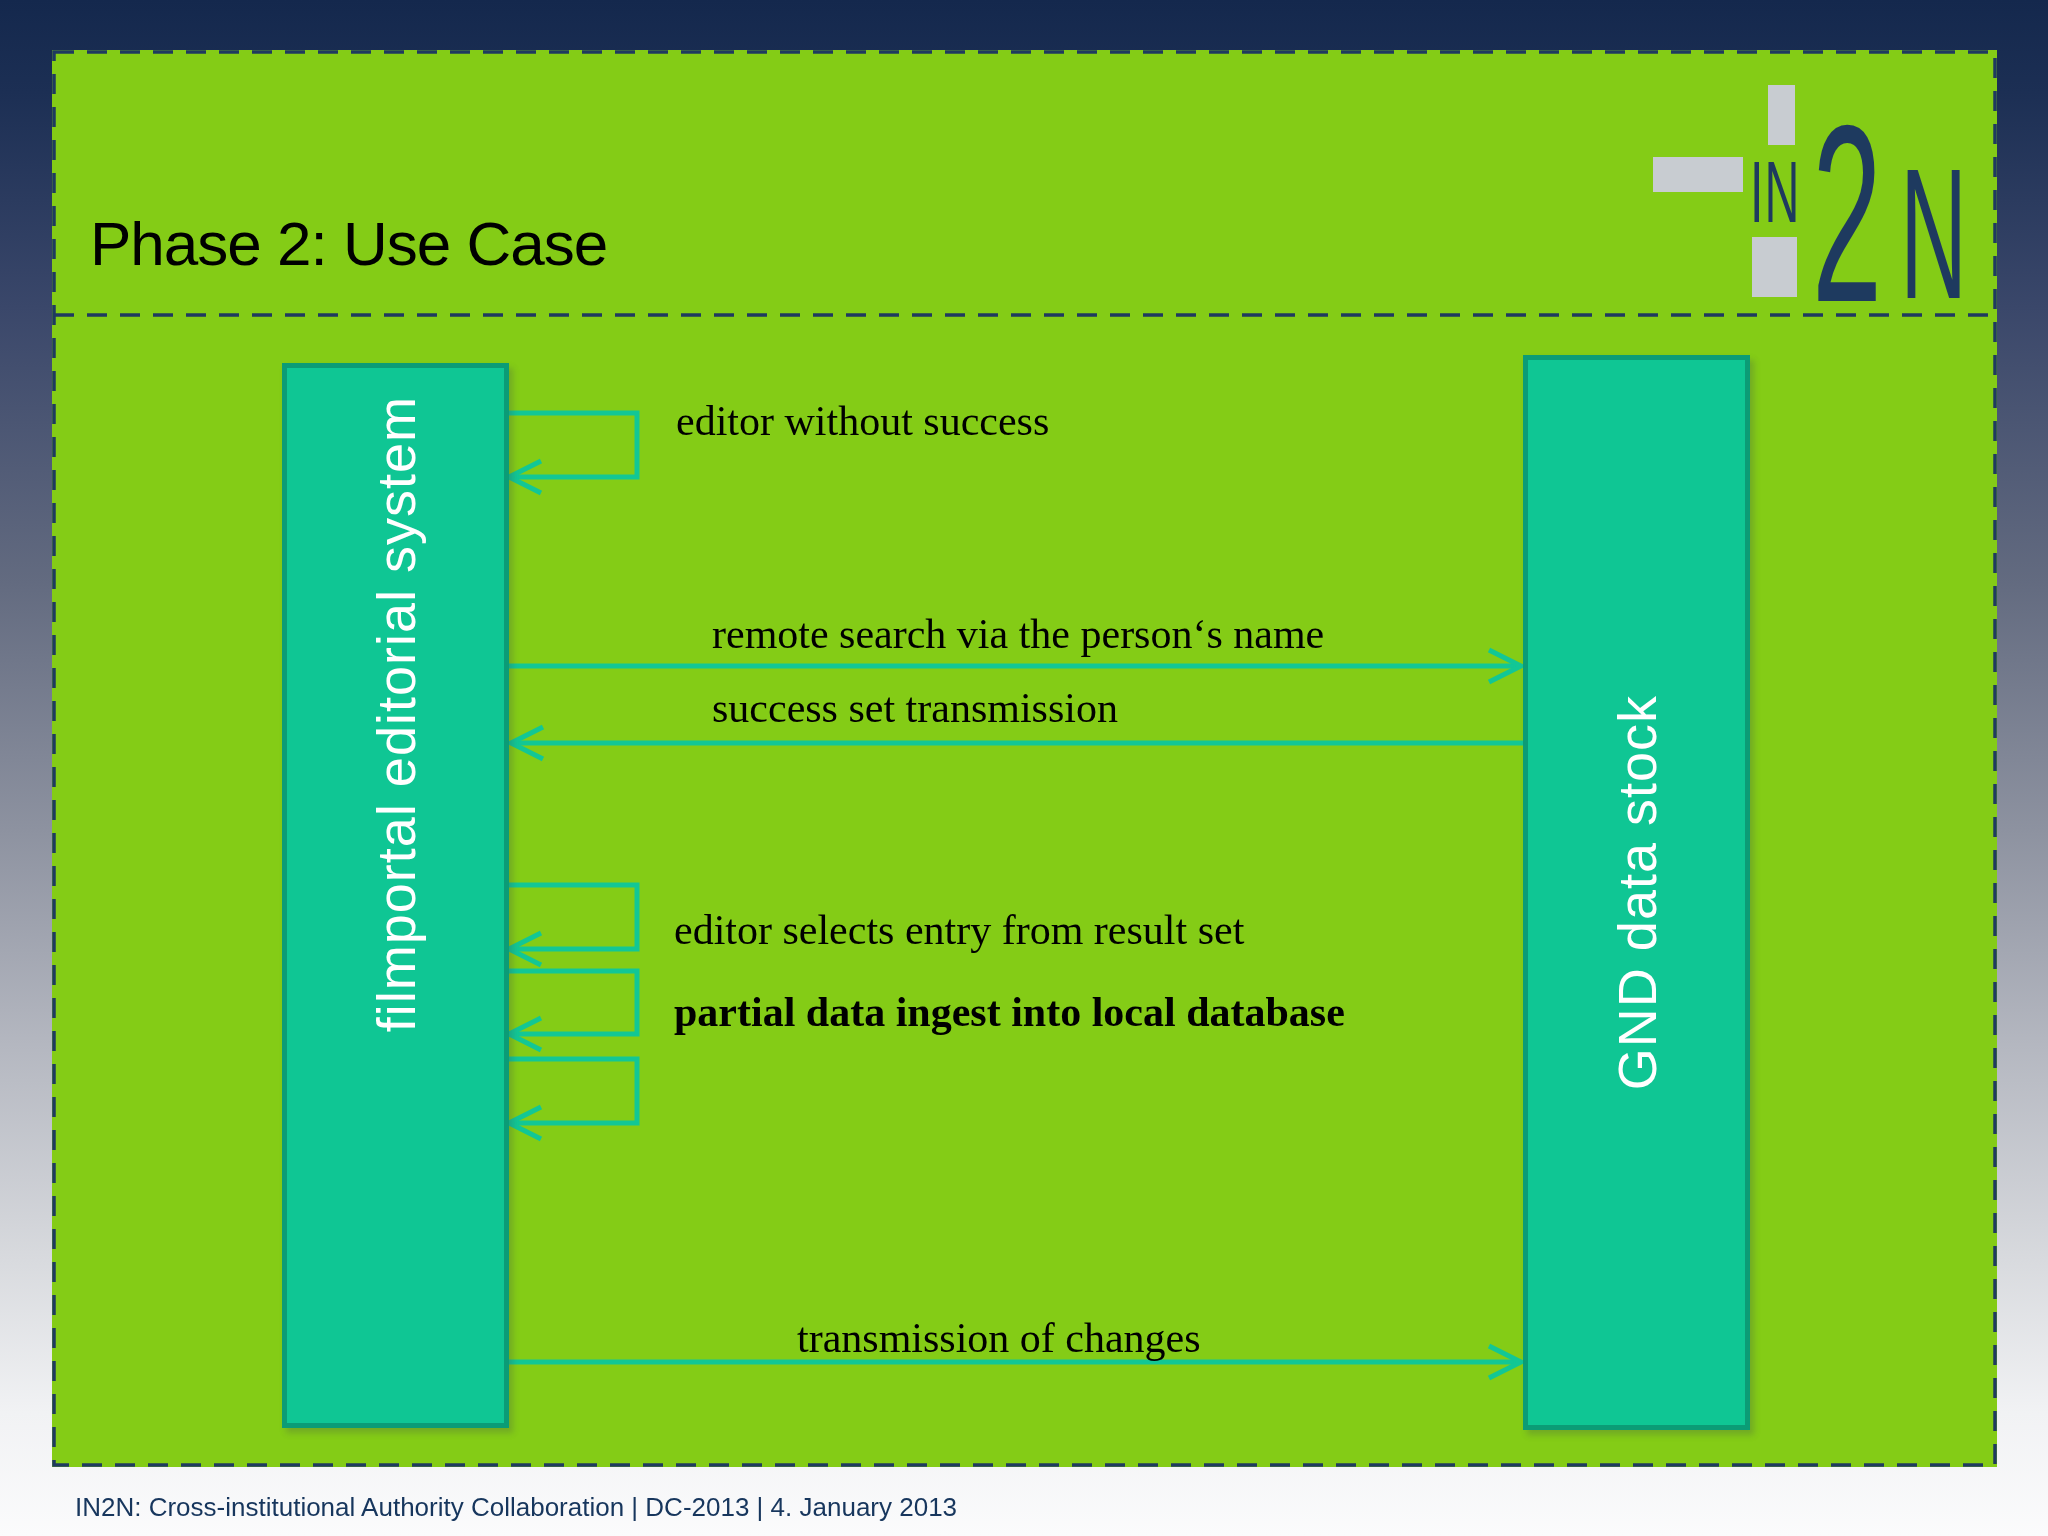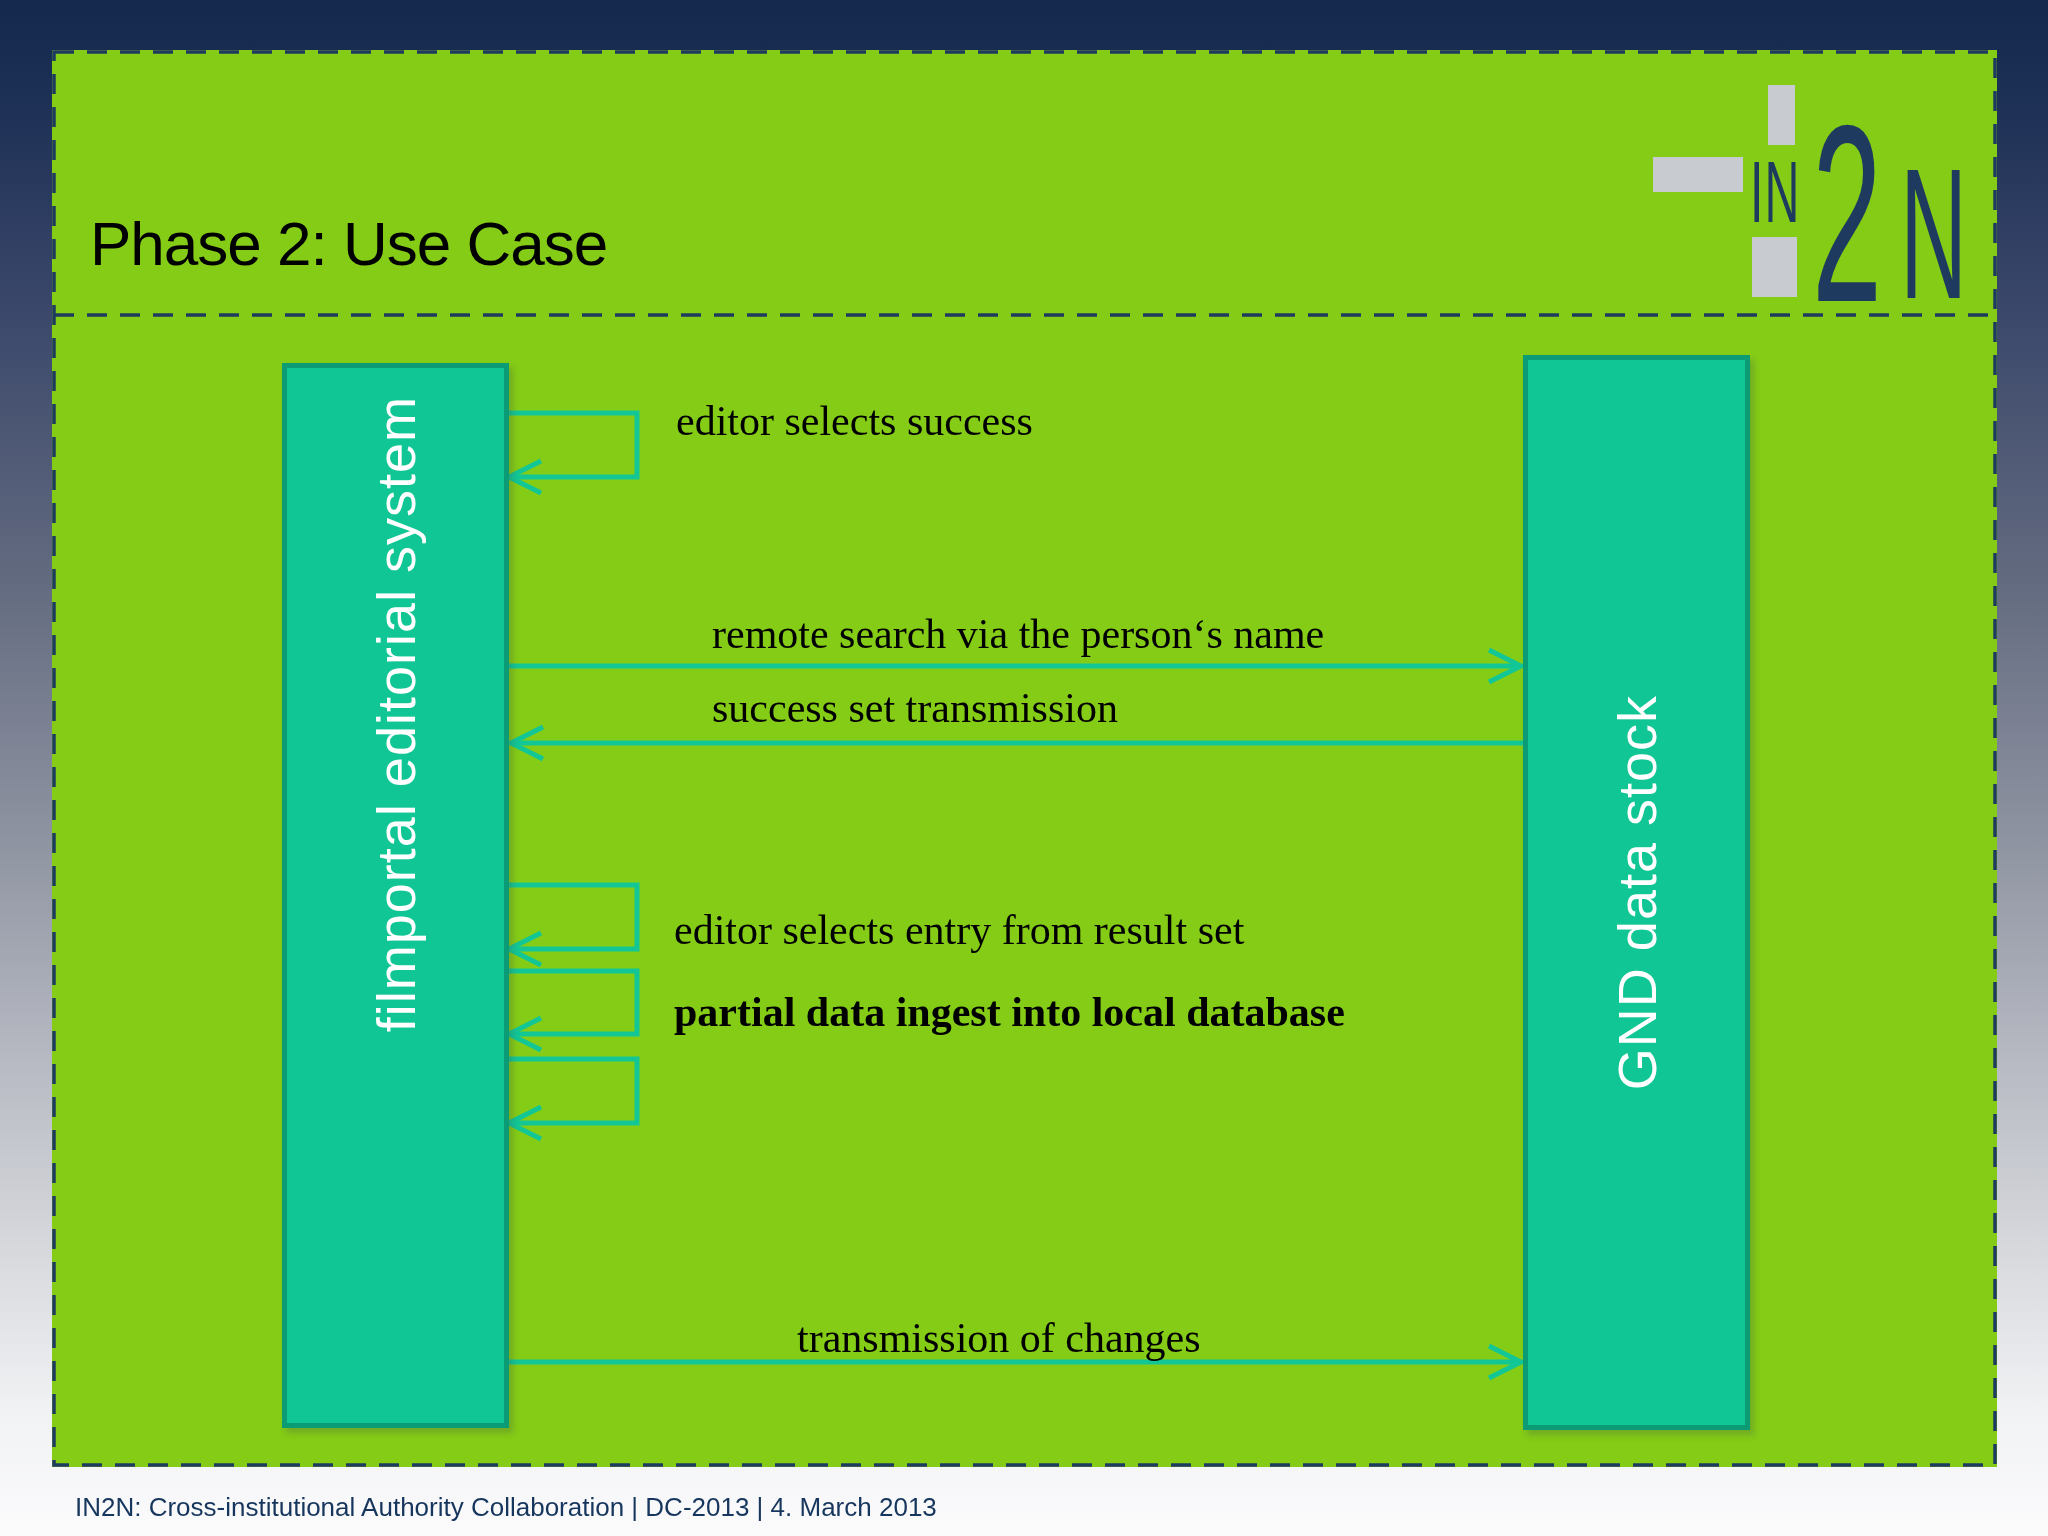--- a/index.html
+++ b/index.html
@@ -136,23 +136,23 @@
   </svg>
 
   <div class="bar bar-left">
     <span class="bar-label">filmportal editorial system</span>
   </div>
   <div class="bar bar-right">
     <span class="bar-label">GND data stock</span>
   </div>
 
   <div class="msg m1">
-    <div>editor selects success</div>
+    <div>editor without success</div>
   </div>
   <div class="msg m2">remote search via the person‘s name</div>
   <div class="msg m3">success set transmission</div>
   <div class="msg m4">editor selects entry from result set</div>
   <div class="msg m5">partial data ingest into local database</div>
   <div class="msg m7">transmission of changes</div>
 
 </div>
 
-<div class="footer">IN2N: Cross-institutional Authority Collaboration | DC-2013 | 4. March 2013</div>
+<div class="footer">IN2N: Cross-institutional Authority Collaboration | DC-2013 | 4. January 2013</div>
 
 </body></html>

